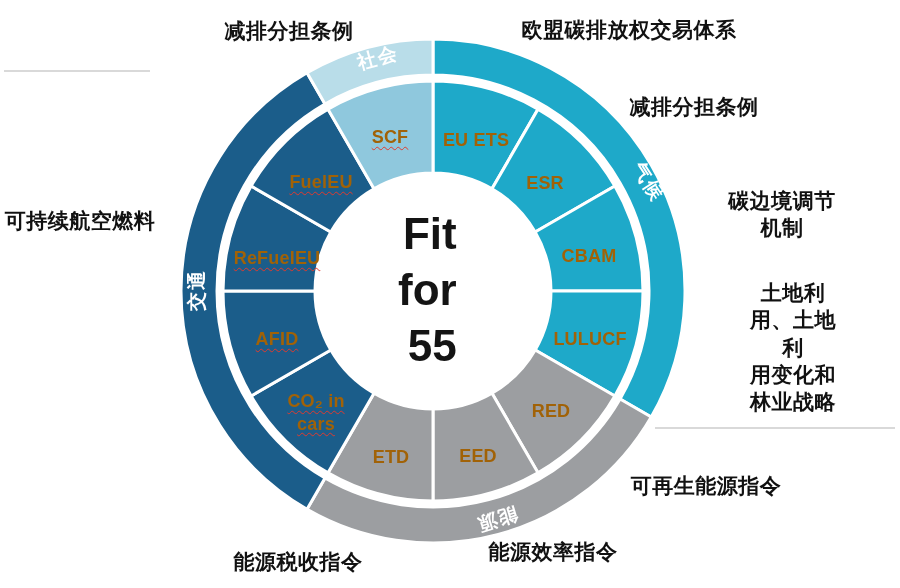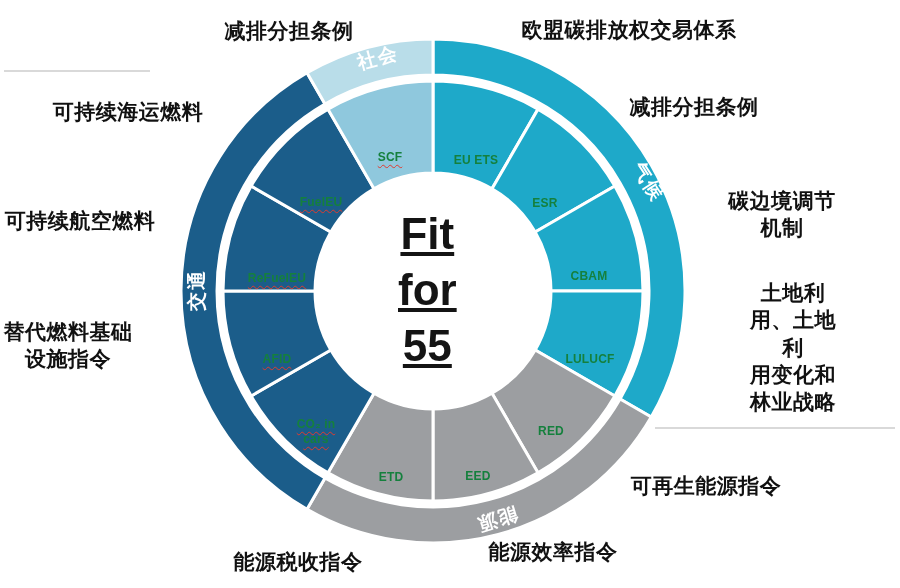--- a/index.html
+++ b/index.html
@@ -4,26 +4,26 @@
 <style>
   html,body{margin:0;padding:0;background:#fff;}
   .stage{
     position:relative;width:900px;height:588px;background:#ffffff;overflow:hidden;
     font-family:"Liberation Sans","DejaVu Sans",sans-serif;
   }
   .stage svg{position:absolute;left:0;top:0;}
   .center-label{
     position:absolute;left:398px;top:206px;
     font-size:44px;line-height:56px;font-weight:700;color:#141414;
-    white-space:pre-line;text-align:center;text-decoration:underline;
+    white-space:pre-line;text-align:right;
   }
   .ilabel{
     position:absolute;transform:translate(-50%,-50%);
-    color:#15803d;font-size:12px;font-weight:600;text-align:center;
-    white-space:pre-line;line-height:1.25;letter-spacing:0.2px;margin-top:20px;
+    color:#a16207;font-size:18px;font-weight:600;text-align:center;
+    white-space:pre-line;line-height:1.25;letter-spacing:0.2px;
   }
   .sq{
     text-decoration-line:underline;
     text-decoration-style:wavy;
     text-decoration-color:#e03a2e;
     text-decoration-thickness:1px;
     text-underline-offset:3px;
   }
   .clabel{
     position:absolute;color:#ffffff;font-size:19px;font-weight:700;
@@ -88,18 +88,15 @@
 
   <div class="olabel" style="left:289px;top:31px;">减排分担条例</div>
   <div class="olabel" style="left:612px;top:30px;margin-left:17px;">欧盟碳排放权交易体系</div>
   <div class="olabel" style="left:782px;top:214px;">碳边境调节机制</div>
   <div class="olabel" style="left:694px;top:107px;">减排分担条例</div>
   <div class="olabel" style="left:793px;top:347px;">土地利用、土地利
 用变化和林业战略</div>
   <div class="olabel" style="left:706px;top:486px;text-align:right;">可再生能源指令</div>
   <div class="olabel" style="left:553px;top:552px;">能源效率指令</div>
   <div class="olabel" style="left:298px;top:562px;">能源税收指令</div>
-  <div class="olabel" style="left:68px;top:345px;">替代燃料基础
-设施指令</div>
   <div class="olabel" style="left:80px;top:221px;text-align:right;">可持续航空燃料</div>
-  <div class="olabel" style="left:128px;top:112px;">可持续海运燃料</div>
 
 </div>
 
 </body></html>

